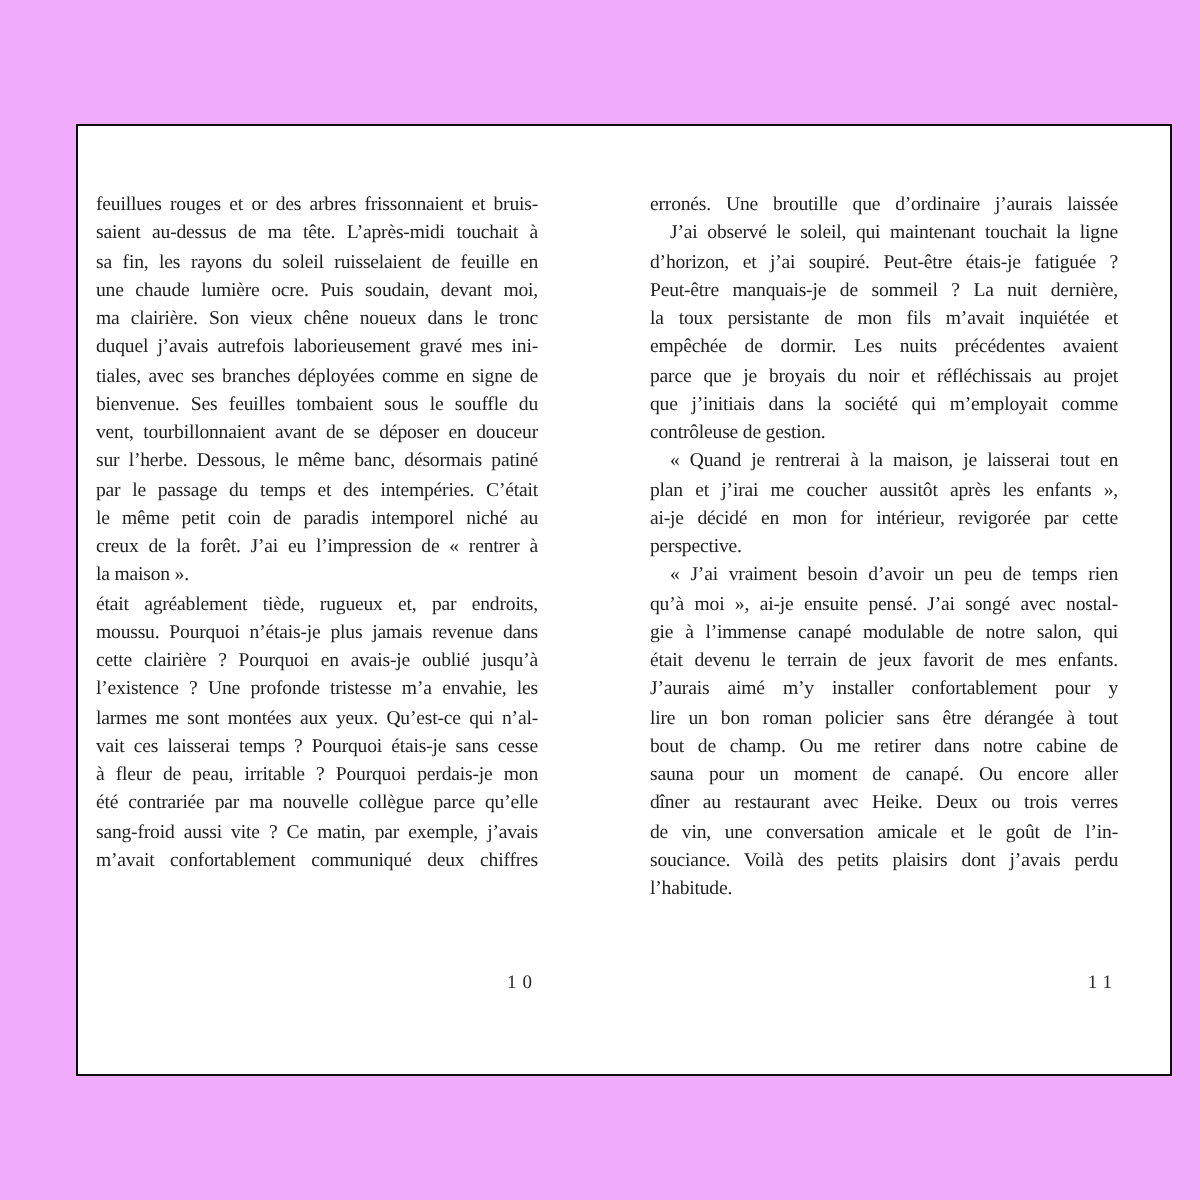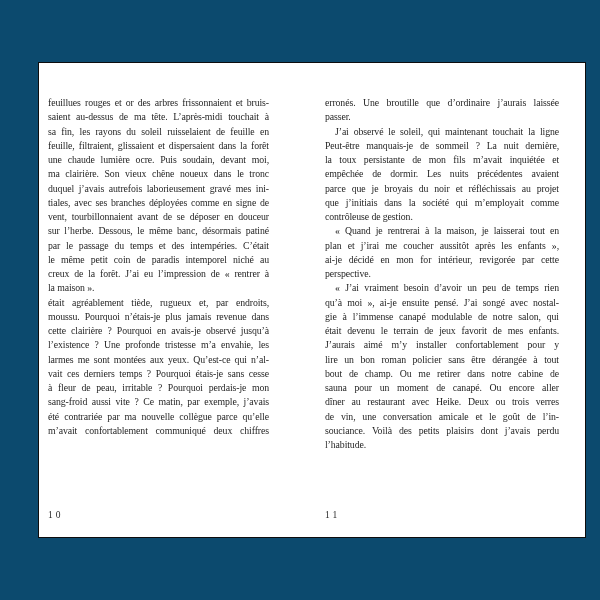--- a/index.html
+++ b/index.html
@@ -4,21 +4,21 @@
 <style>
   html, body {
     margin: 0;
     padding: 0;
     background: #ffffff;
   }
   .canvas {
     position: relative;
     width: 600px;
     height: 600px;
-    background: #0c4a6e;
+    background: #f0abfc;
     overflow: hidden;
     font-family: "Liberation Serif", "DejaVu Serif", serif;
   }
   .frame {
     position: absolute;
     left: 38px;
     top: 62px;
     width: 548px;
     height: 476px;
     box-sizing: border-box;
@@ -38,66 +38,66 @@
   .line {
     text-align: justify;
     text-align-last: justify;
     white-space: normal;
     overflow: hidden;
   }
   .line.indent { text-indent: 10px; }
   .line.endline { text-align-last: left; }
   .pagenum {
     position: absolute;
-    top: 447px;
+    top: 424px;
     color: #2a2a2a;
     font-size: 9.5px;
     letter-spacing: 3px;
-    text-align: left;
+    text-align: right;
   }
   .pagenum.left  { left: 9px;   width: 221px; }
   .pagenum.right { left: 286px; width: 234px; }
 </style>
 </head>
 <body>
 
 <div class="canvas">
   <div class="frame">
 
     <div class="page-text left" id="left-page-text">
         <div class="line">feuillues rouges et or des arbres frissonnaient et bruis-</div>
         <div class="line">saient au-dessus de ma tête. L’après-midi touchait à</div>
         <div class="line">sa fin, les rayons du soleil ruisselaient de feuille en</div>
-        <div class="line">feuille, filtraient, glissaient et dispersaient dans la forêt</div>
         <div class="line">une chaude lumière ocre. Puis soudain, devant moi,</div>
         <div class="line">ma clairière. Son vieux chêne noueux dans le tronc</div>
         <div class="line">duquel j’avais autrefois laborieusement gravé mes ini-</div>
         <div class="line">tiales, avec ses branches déployées comme en signe de</div>
+        <div class="line">bienvenue. Ses feuilles tombaient sous le souffle du</div>
         <div class="line">vent, tourbillonnaient avant de se déposer en douceur</div>
         <div class="line">sur l’herbe. Dessous, le même banc, désormais patiné</div>
         <div class="line">par le passage du temps et des intempéries. C’était</div>
         <div class="line">le même petit coin de paradis intemporel niché au</div>
         <div class="line">creux de la forêt. J’ai eu l’impression de « rentrer à</div>
         <div class="line endline">la maison ».</div>
         <div class="line">était agréablement tiède, rugueux et, par endroits,</div>
         <div class="line">moussu. Pourquoi n’étais-je plus jamais revenue dans</div>
-        <div class="line">cette clairière ? Pourquoi en avais-je observé jusqu’à</div>
+        <div class="line">cette clairière ? Pourquoi en avais-je oublié jusqu’à</div>
         <div class="line">l’existence ? Une profonde tristesse m’a envahie, les</div>
         <div class="line">larmes me sont montées aux yeux. Qu’est-ce qui n’al-</div>
-        <div class="line">vait ces derniers temps ? Pourquoi étais-je sans cesse</div>
+        <div class="line">vait ces laisserai temps ? Pourquoi étais-je sans cesse</div>
         <div class="line">à fleur de peau, irritable ? Pourquoi perdais-je mon</div>
+        <div class="line">été contrariée par ma nouvelle collègue parce qu’elle</div>
         <div class="line">sang-froid aussi vite ? Ce matin, par exemple, j’avais</div>
-        <div class="line">été contrariée par ma nouvelle collègue parce qu’elle</div>
         <div class="line">m’avait confortablement communiqué deux chiffres</div>
       </div>
 
     <div class="page-text right" id="right-page-text">
         <div class="line">erronés. Une broutille que d’ordinaire j’aurais laissée</div>
-        <div class="line endline">passer.</div>
         <div class="line indent">J’ai observé le soleil, qui maintenant touchait la ligne</div>
+        <div class="line">d’horizon, et j’ai soupiré. Peut-être étais-je fatiguée ?</div>
         <div class="line">Peut-être manquais-je de sommeil ? La nuit dernière,</div>
         <div class="line">la toux persistante de mon fils m’avait inquiétée et</div>
         <div class="line">empêchée de dormir. Les nuits précédentes avaient</div>
         <div class="line">parce que je broyais du noir et réfléchissais au projet</div>
         <div class="line">que j’initiais dans la société qui m’employait comme</div>
         <div class="line endline">contrôleuse de gestion.</div>
         <div class="line indent">« Quand je rentrerai à la maison, je laisserai tout en</div>
         <div class="line">plan et j’irai me coucher aussitôt après les enfants »,</div>
         <div class="line">ai-je décidé en mon for intérieur, revigorée par cette</div>
         <div class="line endline">perspective.</div>

